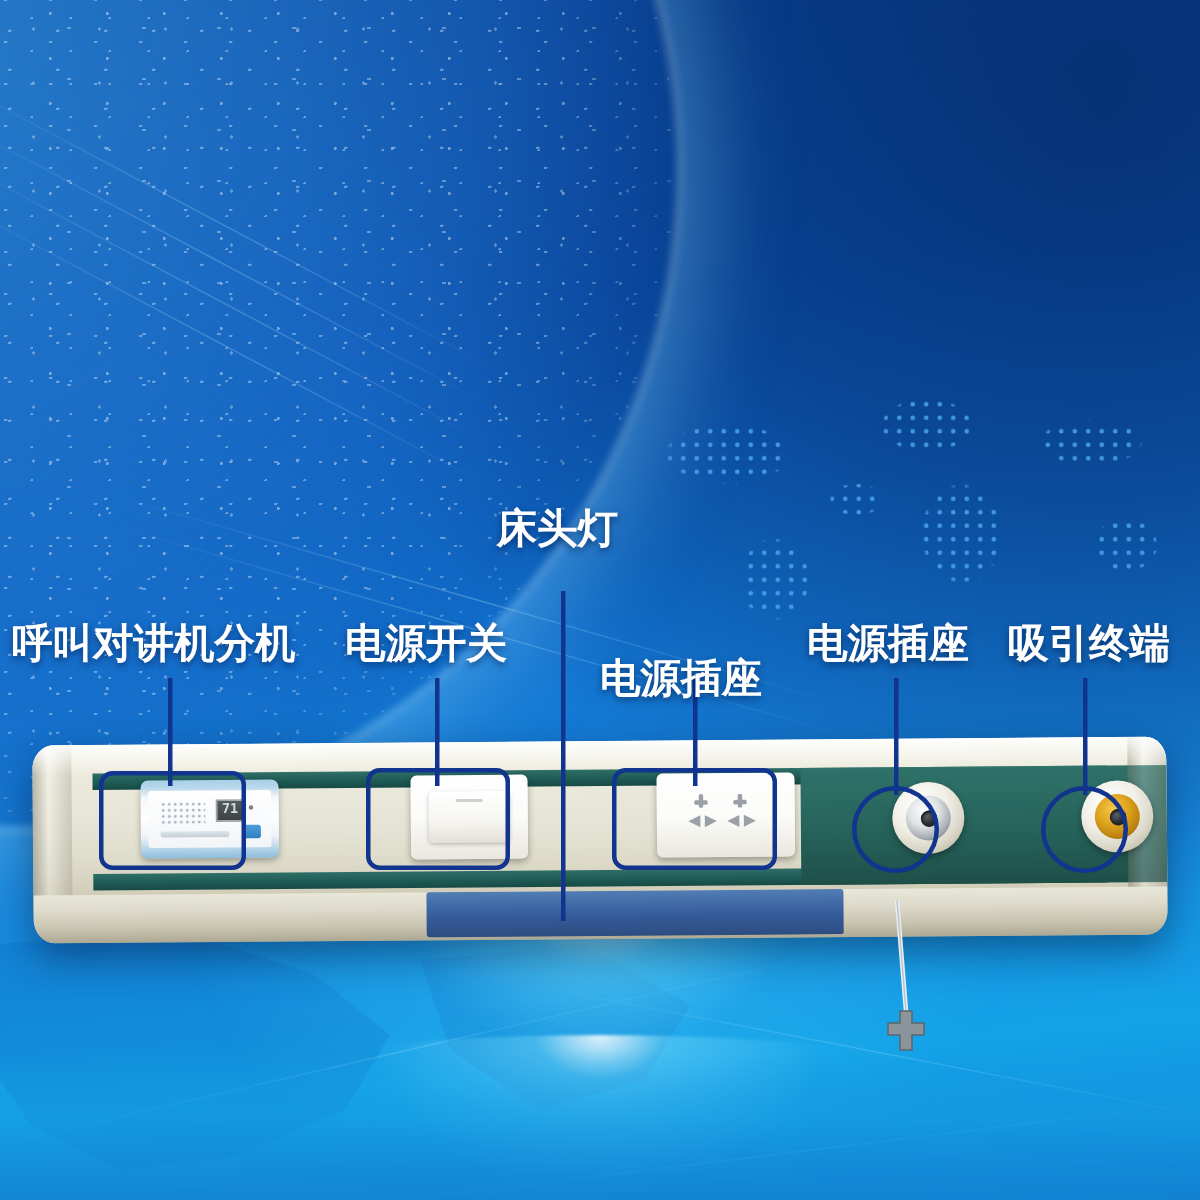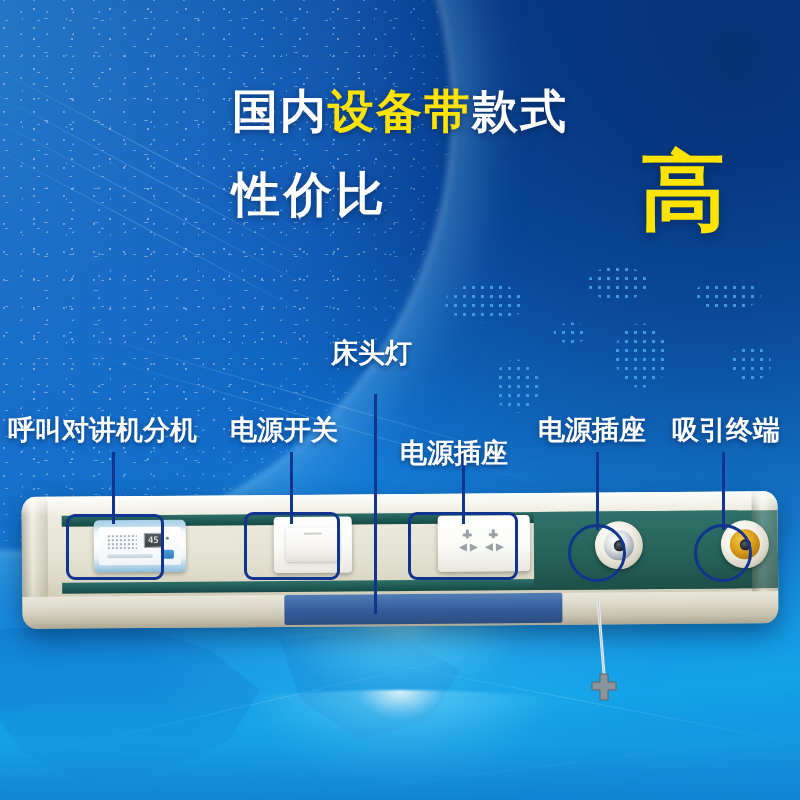--- a/index.html
+++ b/index.html
@@ -278,28 +278,20 @@
 
   <svg class="landmass" viewBox="0 0 560 200" preserveAspectRatio="none">
     <path d="M30 10 L160 0 L250 30 L300 70 L270 120 L200 150 L120 160 L60 130 L20 70 Z" fill="#0b63bb"></path>
     <path d="M320 20 L430 10 L500 50 L470 100 L400 120 L340 80 Z" fill="#0b63bb"></path>
   </svg>
 
   <div class="arc"></div>
   <div class="arc2"></div>
   <div class="bottomwash"></div>
 
-  <div class="headline">
-    <div class="hl-line1"><span>国内</span><span class="accent">设备带</span><span>款式</span></div>
-
-    <div class="hl-line2">
-      <div class="hl-mid">性价比</div>
-      <div class="hl-big">高</div>
-    </div>
-  </div>
 
   <div class="labels">
     <div class="lbl" style="left:8px;top:416px;font-size:27px;">呼叫对讲机分机</div>
     <div class="lbl" style="left:230px;top:416px;font-size:27px;">电源开关</div>
     <div class="lbl" style="left:331px;top:339px;font-size:27px;">床头灯</div>
     <div class="lbl" style="left:400px;top:439px;font-size:27px;">电源插座</div>
     <div class="lbl" style="left:538px;top:416px;font-size:27px;">电源插座</div>
     <div class="lbl" style="left:672px;top:416px;font-size:27px;">吸引终端</div>
   </div>
 
@@ -324,21 +316,21 @@
       <div class="stripe stripe-top"></div>
       <div class="stripe stripe-bot"></div>
       <div class="green-block" style="left:512px;width:244px;"></div>
 
       <div class="cap cap-l"></div>
       <div class="cap cap-r"></div>
 
       <div class="dev intercom">
         <div class="ic-face">
           <div class="ic-speaker"></div>
-          <div class="ic-lcd">45</div>
+          <div class="ic-lcd">71</div>
           <div class="ic-dot"></div>
           <div class="ic-btn"></div>
           <div class="ic-slot"></div>
         </div>
       </div>
 
       <div class="dev switch">
         <div class="sw-rocker">
           <div class="sw-mark"></div>
         </div>

